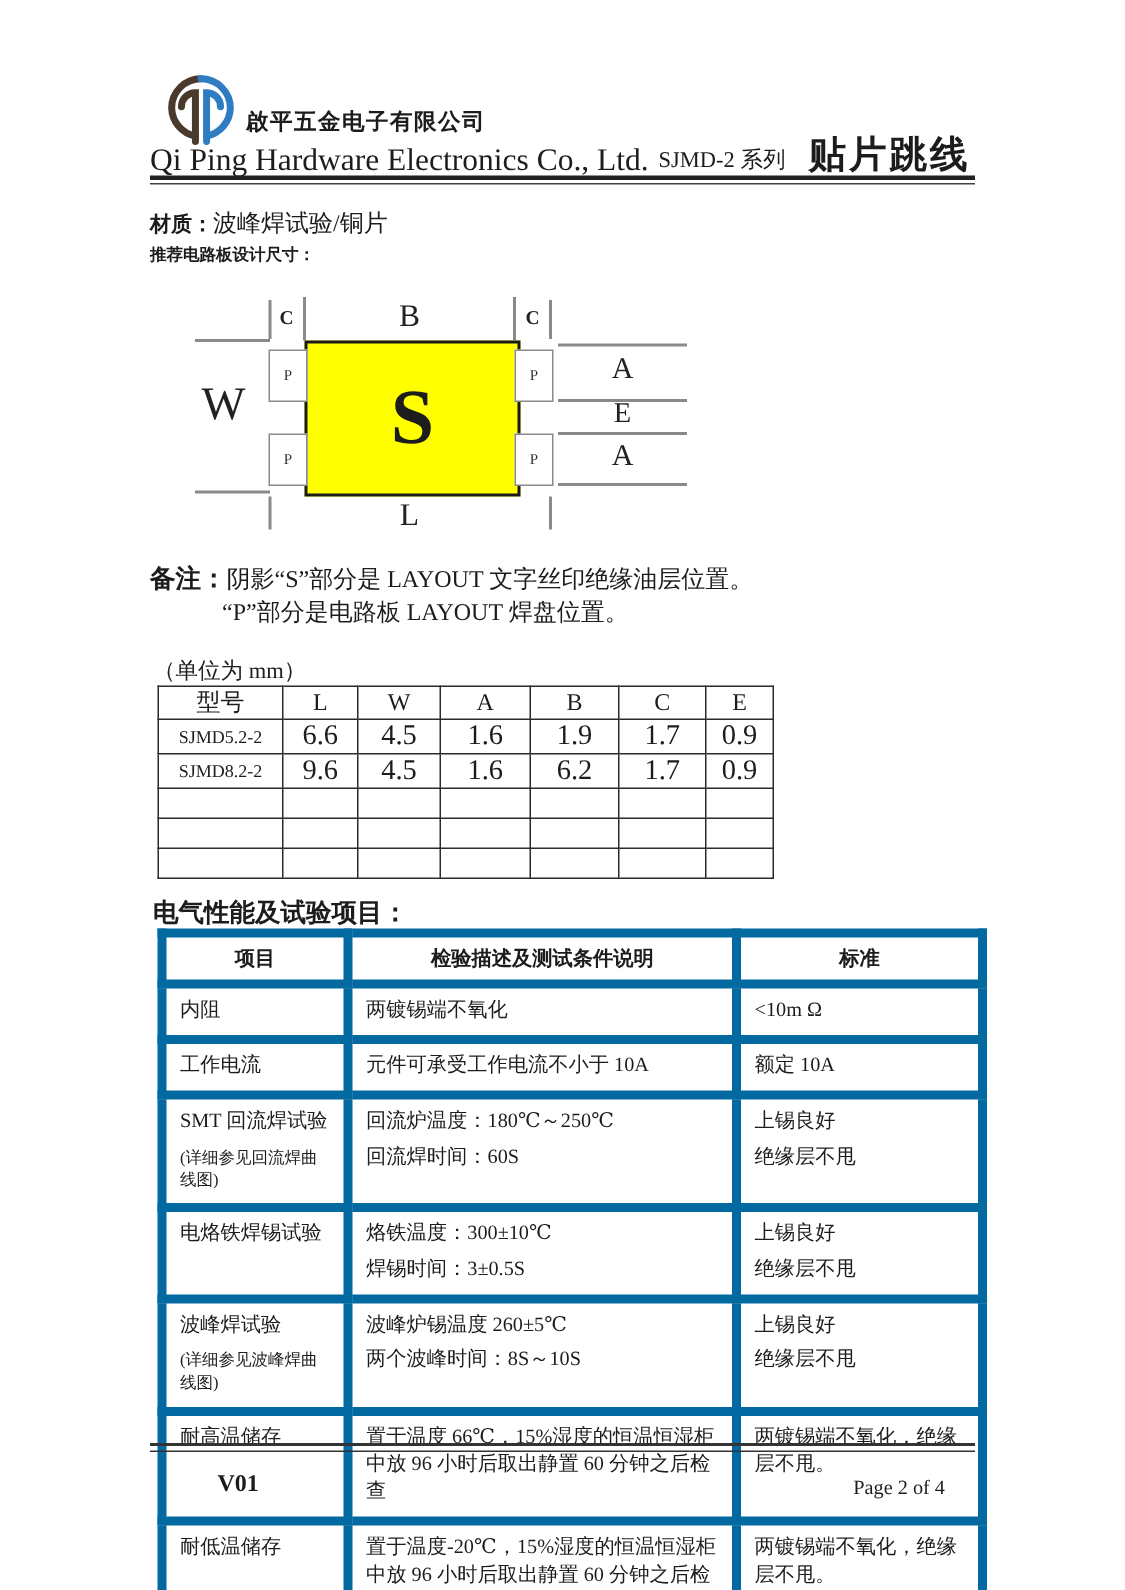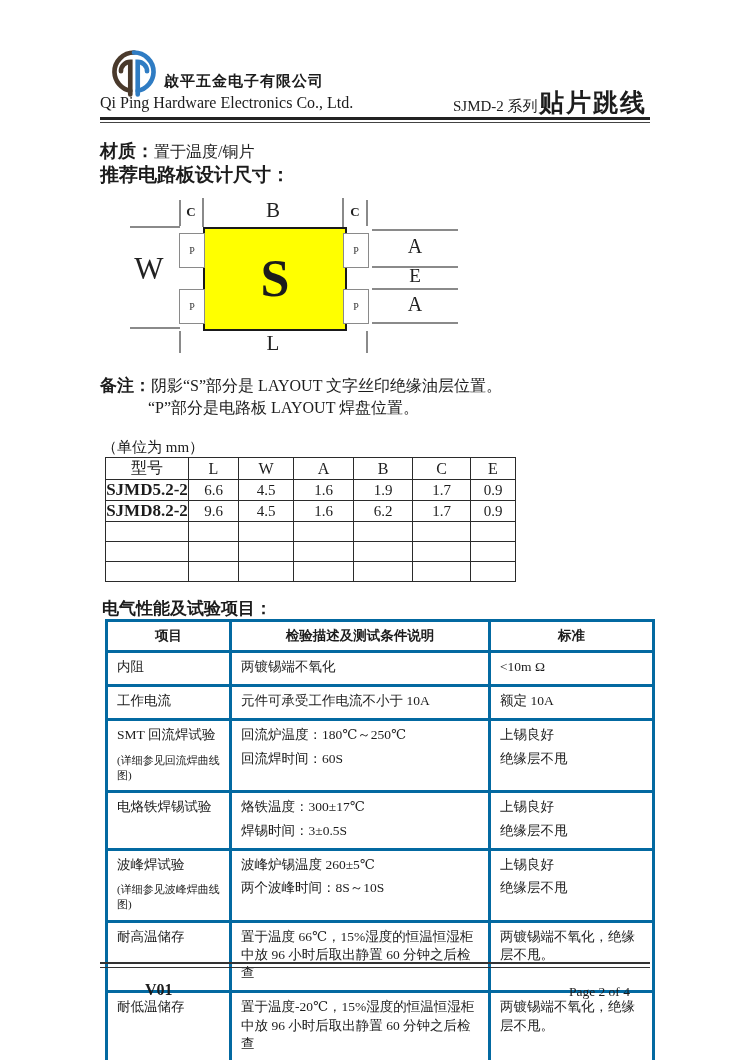--- a/index.html
+++ b/index.html
@@ -3,54 +3,54 @@
 <meta charset="utf-8">
 <style>
   html,body{margin:0;padding:0;background:#ffffff;}
   .page{
     position:relative;width:750px;height:1060px;background:#fff;overflow:hidden;
     font-family:"Liberation Serif","DejaVu Serif",serif;color:#1c1c1c;
   }
   .abs{position:absolute;}
   
   .company-cn{left:164px;top:72px;font-size:15px;font-weight:bold;letter-spacing:1px;}
-  .company-en{left:100px;top:94px;font-size:16px;}
-  .series{left:453px;top:97px;font-size:15px;}
+  .company-en{left:100px;top:94px;font-size:21px;}
+  .series{left:439px;top:97px;font-size:15px;}
   .product{left:539px;top:86px;font-size:25px;font-weight:bold;letter-spacing:2px;}
   .header-rule{left:100px;top:117px;width:550px;height:2px;border-top:3px solid #222;border-bottom:1px solid #444;}
   
   .material-line{left:100px;top:139px;font-size:16px;}
-  .material-line b{font-size:18px;}
-  .board-title{left:100px;top:162px;font-size:19px;font-weight:bold;}
+  .material-line b{font-size:14px;}
+  .board-title{left:100px;top:162px;font-size:11px;font-weight:bold;}
   
   .diagram{left:115px;top:196px;width:360px;height:170px;}
   .dline{position:absolute;background:#8a8a8a;}
   .dline.h{height:2px;}
   .dline.v{width:2px;}
   .dim-label{position:absolute;text-align:center;color:#222;}
   .silk{position:absolute;left:88px;top:31px;width:140px;height:100px;border:2px solid #1a1a1a;
         display:flex;align-items:center;justify-content:center;}
   .silk .s-mark{font-size:52px;font-weight:bold;line-height:1;}
   .pad{position:absolute;width:24px;height:33px;background:#fff;border:1.5px solid #8a8a8a;
        display:flex;align-items:center;justify-content:center;font-size:10px;color:#333;}
   
   .note1{left:100px;top:374px;font-size:16px;}
   .note1 b{font-size:17px;}
   .note2{left:148px;top:398px;font-size:16px;}
   .unit-note{left:102px;top:438px;font-size:15px;}
   
   .dim-table{position:absolute;left:105px;top:457px;width:410px;border-collapse:collapse;table-layout:fixed;text-align:center;}
   .dim-table th,.dim-table td{border:1px solid #2b2b2b;padding:0;}
   .dim-table th{font-size:16px;height:21px;font-weight:normal;}
-  .dim-table td{font-size:15px;height:19px;}
-  .dim-table td.model{font-size:17px;font-weight:bold;}
+  .dim-table td{font-size:19px;height:19px;}
+  .dim-table td.model{font-size:12px;}
   
   .elec-title{left:102px;top:597px;font-size:17px;font-weight:bold;}
   .test-table{position:absolute;left:105px;top:619px;width:547px;border-collapse:collapse;table-layout:fixed;}
-  .test-table th,.test-table td{border:3px solid #0369a1;font-size:13.5px;padding:3px 9px;vertical-align:top;text-align:left;}
+  .test-table th,.test-table td{border:6px solid #0369a1;font-size:13.5px;padding:3px 9px;vertical-align:top;text-align:left;}
   .test-table th{text-align:center;font-weight:bold;height:22px;vertical-align:middle;}
   .test-table .line{line-height:1.35;margin:2px 0 5px 0;}
   .test-table .sub-note{font-size:11px;margin-top:8px;}
   .test-table tbody tr:nth-child(1){height:25px;}
   .test-table tbody tr:nth-child(2){height:25px;}
   .test-table tbody tr:nth-child(3){height:43px;}
   .test-table tbody tr:nth-child(4){height:43px;}
   .test-table tbody tr:nth-child(5){height:57px;}
   .test-table tbody tr:nth-child(6){height:42px;}
   .test-table tbody tr:nth-child(7){height:47px;}
@@ -73,21 +73,21 @@
       <path d="M34 52 L34 17 A10 10 0 0 1 44 27" stroke="#2f7cc3" stroke-width="5"></path>
     </g>
   </svg>
   <span class="abs company-cn">啟平五金电子有限公司</span>
   <span class="abs company-en">Qi Ping Hardware Electronics Co., Ltd.</span>
   <span class="abs series">SJMD-2 系列</span>
   <span class="abs product">贴片跳线</span>
   <div class="abs header-rule"></div>
 
   <div class="abs material-line">
-    <b>材质：</b><span>置于温度/铜片</span>
+    <b>材质：</b><span>波峰焊试验/铜片</span>
   </div>
   <div class="abs board-title">推荐电路板设计尺寸：</div>
 
   <div class="abs diagram">
 
     <div class="dline h" style="left:15px;top:30px;width:50px;"></div>
     <div class="dline h" style="left:15px;top:131px;width:50px;"></div>
     <span class="dim-label" style="left:16px;top:55px;width:36px;font-size:31px;">W</span>
 
     <div class="dline v" style="left:64px;top:4px;height:26px;"></div>
@@ -255,21 +255,21 @@
           <td>
             <div class="line">上锡良好</div>
             <div class="line">绝缘层不甩</div>
           </td>
         </tr>
         <tr>
           <td>
             <div class="line">电烙铁焊锡试验</div>
           </td>
           <td>
-            <div class="line">烙铁温度：300±17℃</div>
+            <div class="line">烙铁温度：300±10℃</div>
             <div class="line">焊锡时间：3±0.5S</div>
           </td>
           <td>
             <div class="line">上锡良好</div>
             <div class="line">绝缘层不甩</div>
           </td>
         </tr>
         <tr>
           <td>
             <div class="line">波峰焊试验</div>

